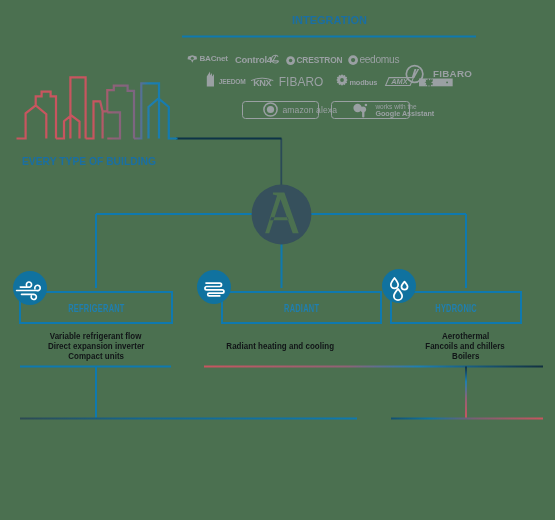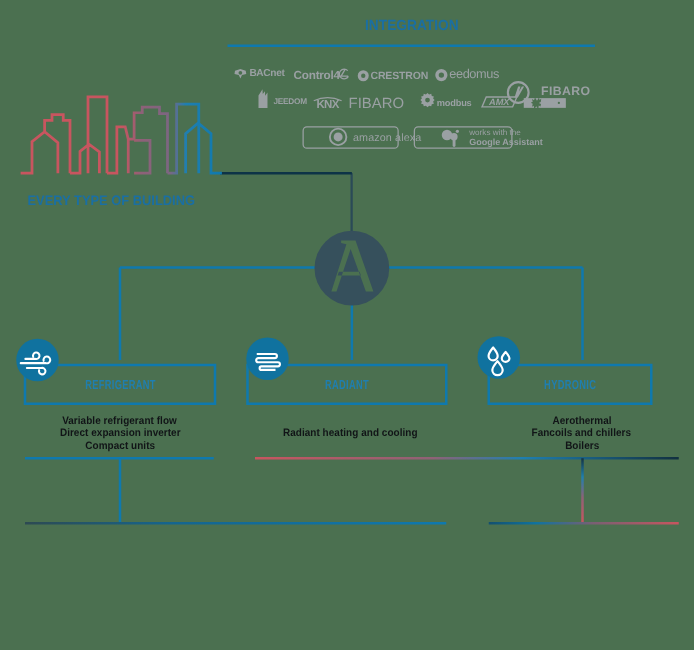--- a/index.html
+++ b/index.html
@@ -197,21 +197,21 @@
       <span style="font-size:7.2px;display:block;line-height:7.6px;font-weight:bold">Google Assistant</span>
     </span>
   </div>
 
   <div class="heading" style="left:291.9px;top:14.5px;">INTEGRATION</div>
   <div class="heading" style="left:22.25px;top:155.6px;font-size:11.05px;">EVERY TYPE OF BUILDING</div>
 
   <div class="catbox" style="left:19px;top:291.4px;width:154.3px;height:32.6px;">
     <span class="catlabel">REFRIGERANT</span>
   </div>
-  <div class="catbox" style="left:197px;top:291.2px;width:161px;height:32.5px;">
+  <div class="catbox" style="left:221px;top:291.2px;width:161px;height:32.5px;">
     <span class="catlabel">RADIANT</span>
   </div>
   <div class="catbox" style="left:389.8px;top:291.3px;width:132px;height:32.3px;">
     <span class="catlabel">HYDRONIC</span>
   </div>
 
   <div class="caticon" style="left:12.6px;top:271px;">
     <svg viewBox="0 0 34 34" width="34" height="34">
       <g fill="none" stroke="#ffffff" stroke-width="1.65" stroke-linecap="round">
         <path d="M13.5 14.4 A2.6 2.6 0 1 1 15.2 16.1 H7.3"></path>

